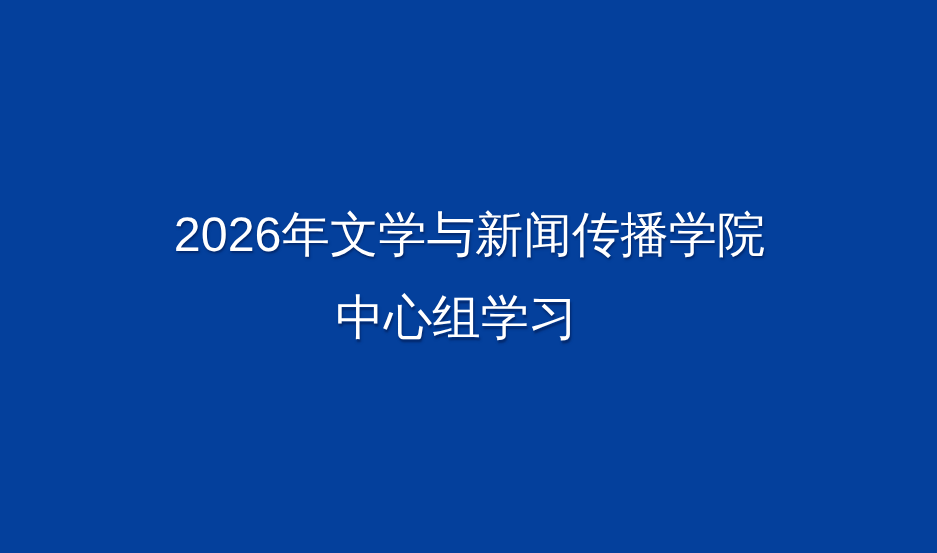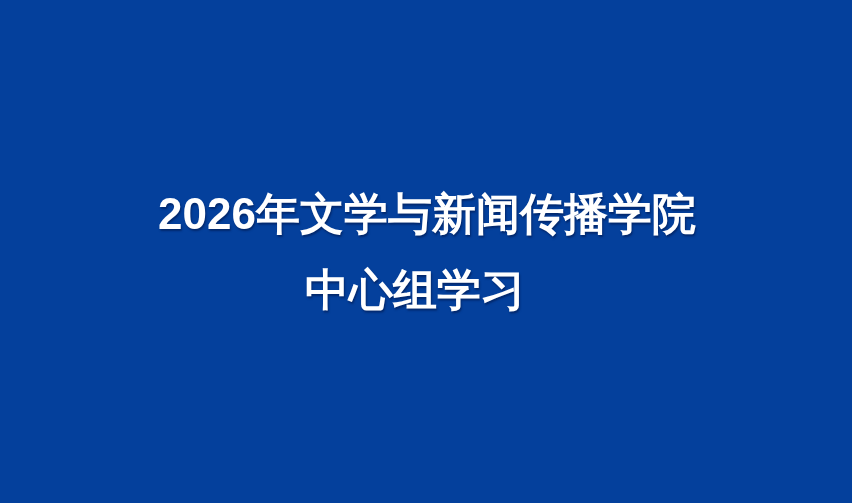--- a/index.html
+++ b/index.html
@@ -29,21 +29,21 @@
     width: 852px;
     height: 503px;
     display: flex;
     flex-direction: column;
     align-items: center;
     justify-content: flex-start;
   }
 
   .title-line {
     color: #ffffff;
-    font-weight: 700;
+    font-weight: 400;
     font-size: 44px;
     line-height: 1.0;
     letter-spacing: 0px;
     white-space: nowrap;
     text-shadow: 1px 2px 2px rgba(0, 20, 70, 0.55);
     -webkit-font-smoothing: antialiased;
   }
 
   #title-line-1 {
     position: absolute;

